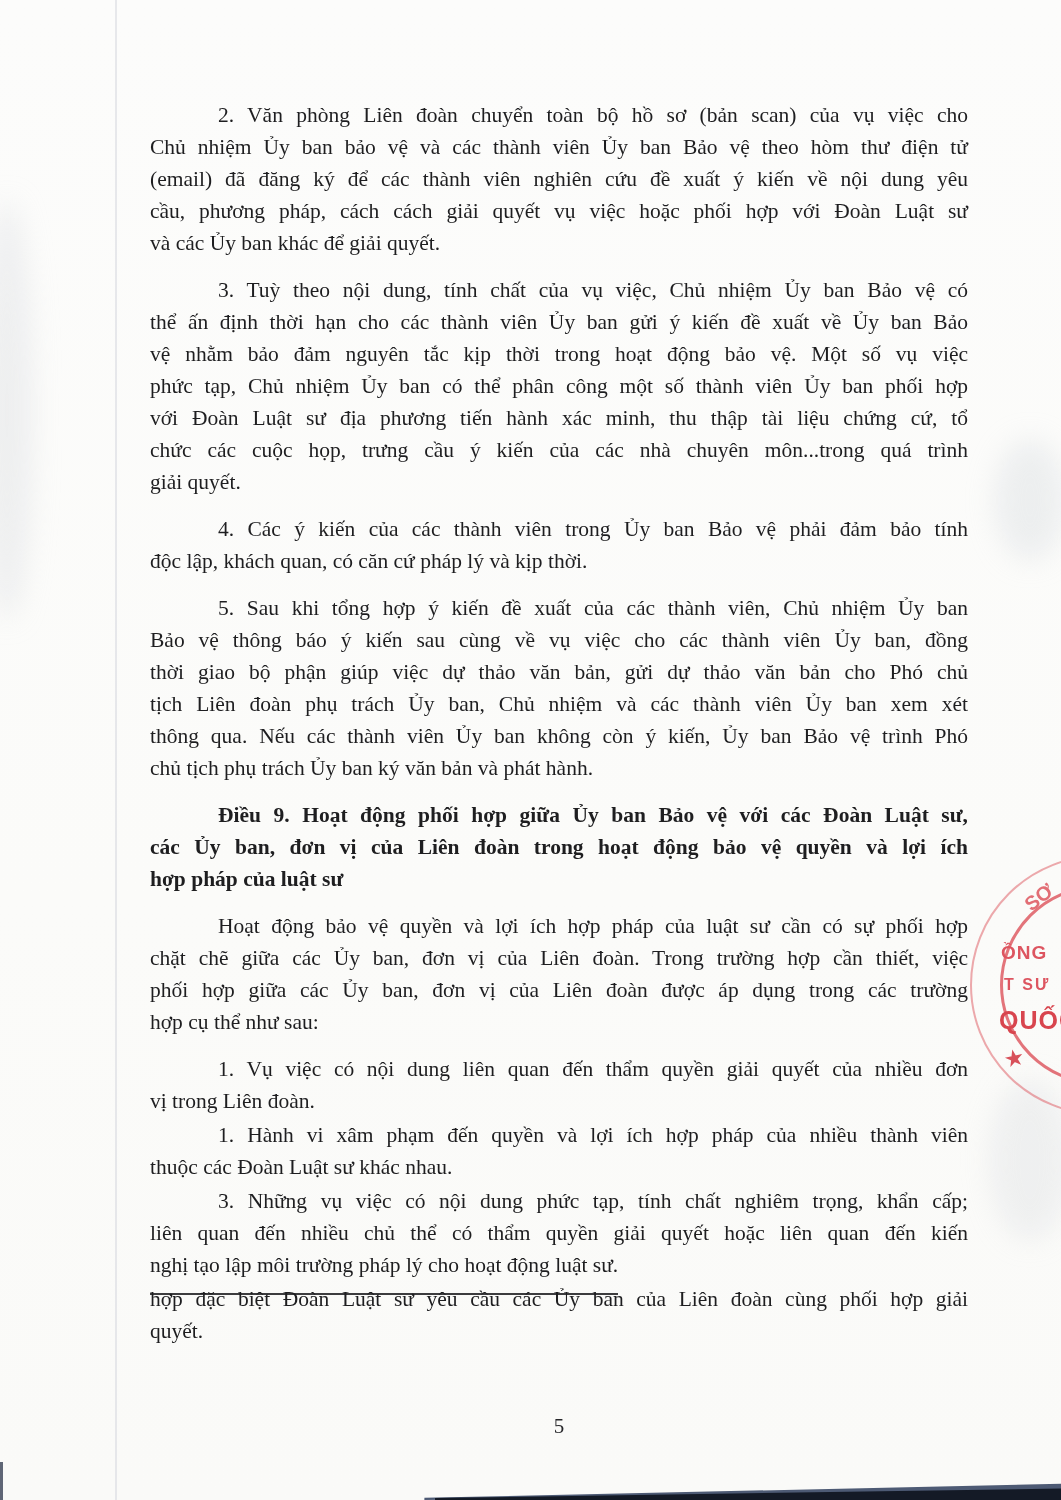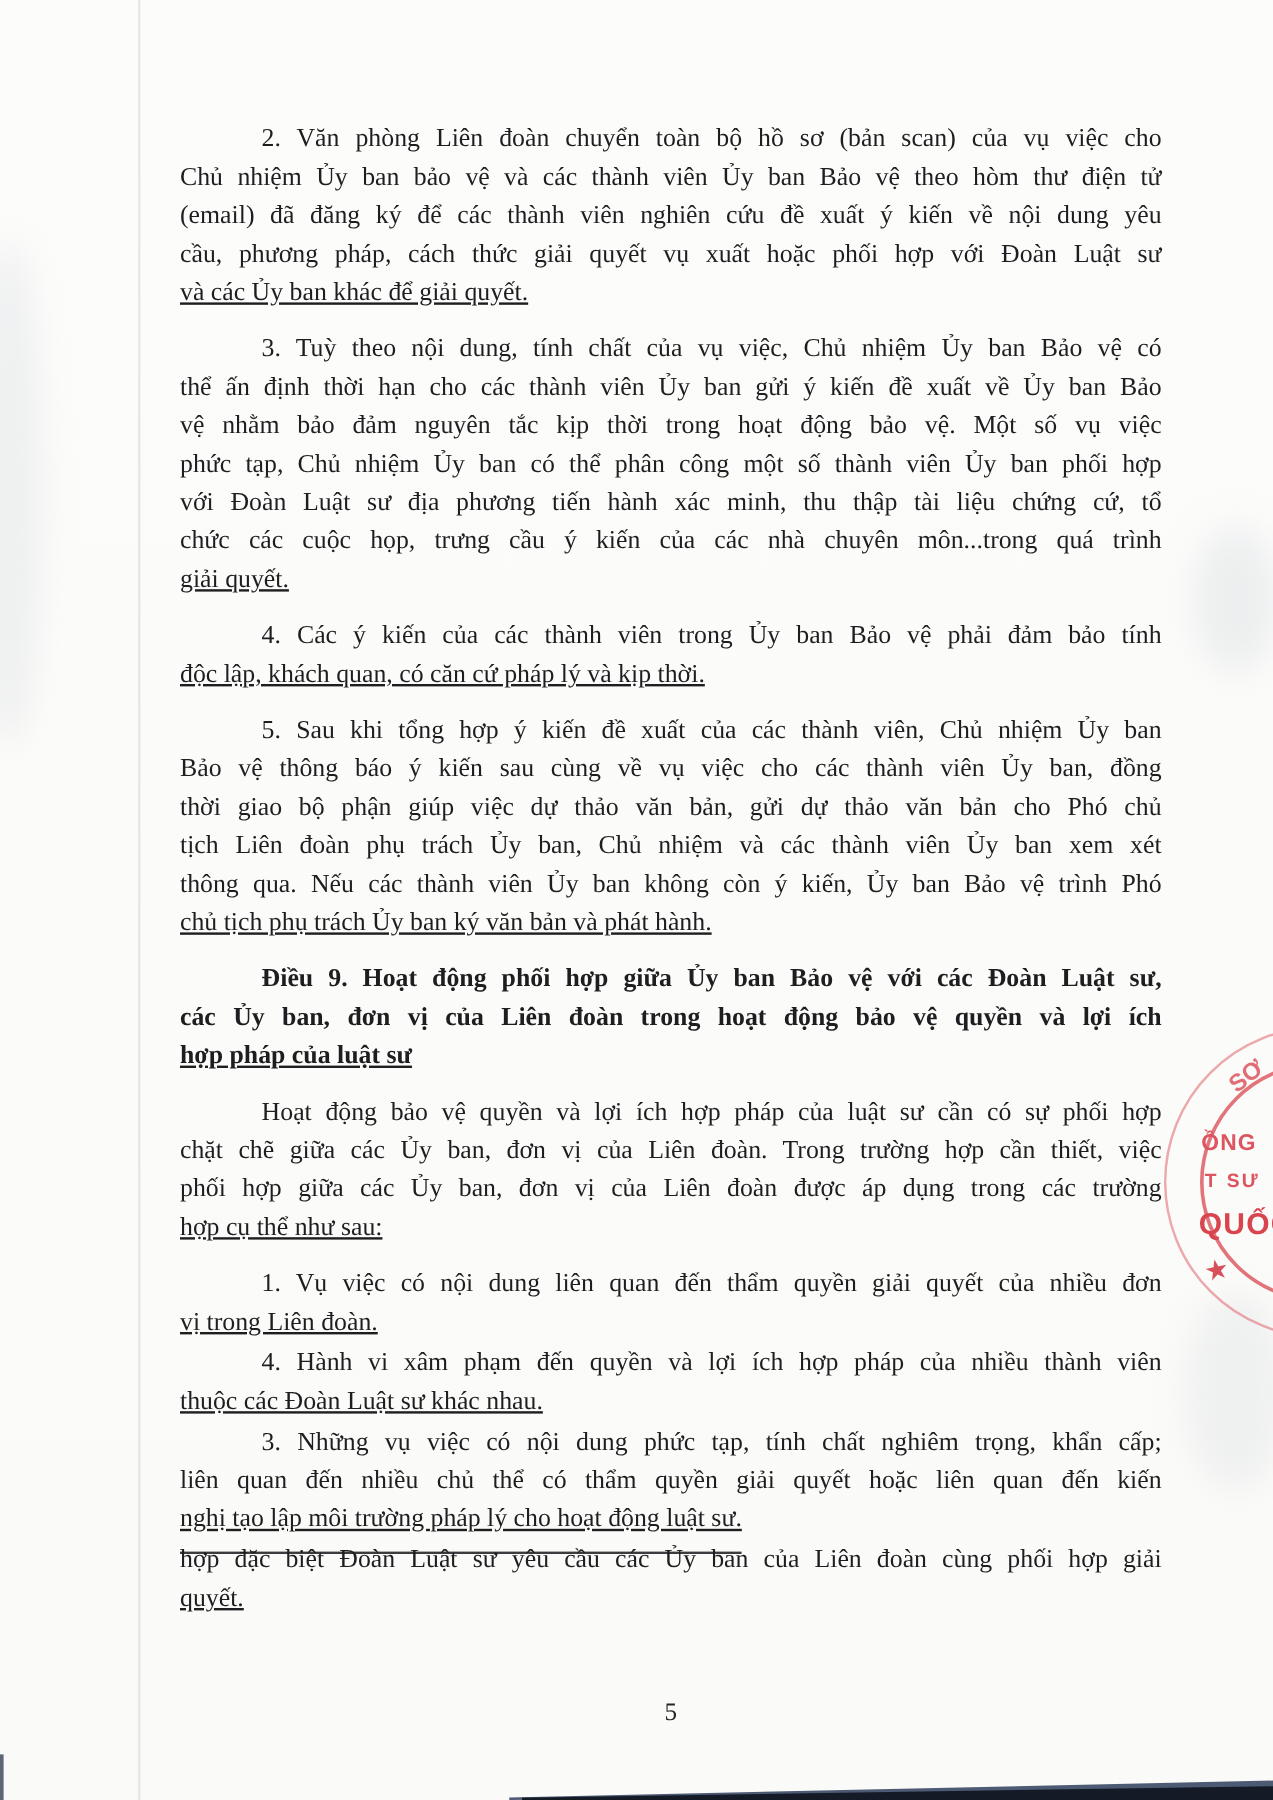--- a/index.html
+++ b/index.html
@@ -26,21 +26,21 @@
   
   .doc { position:absolute; left:150px; top:99px; width:818px; }
   .para { margin:0 0 15px 0; }
   .para.tight { margin-bottom:2px; }
   .para.bold { font-weight:bold; }
   .line {
     font-size:21.5px; line-height:32px;
     text-align:justify; -moz-text-align-last:justify; text-align-last:justify;
   }
   .line.first { text-indent:68px; }
-  .line.last { -moz-text-align-last:left; text-align-last:left;text-decoration:underline; }
+  .line.last { -moz-text-align-last:left; text-align-last:left; }
   .scan-underline { border-bottom:2px solid #3c3c3e; padding-bottom:16px; }
 
   .page-number { position:absolute; left:150px; top:1414px; width:818px;
     text-align:center; font-size:21px; color:#26262a; }
 
   
   .stamp-ring { position:absolute; border-radius:50%; box-sizing:border-box; }
   .ring-inner { left:1000px; top:885px; width:200px; height:200px; border:3px solid rgba(221,85,94,0.82); }
   .ring-outer { left:970px; top:855px; width:260px; height:260px; border:2.5px solid rgba(221,85,94,0.50); }
   .stamp-text { position:absolute; font-family:"Liberation Sans", sans-serif;
@@ -59,21 +59,21 @@
   <div class="scanline-v"></div>
   <div class="blob b1"></div>
   <div class="blob b2"></div>
   <div class="blob b3"></div>
 
   <div class="doc">
       <div class="para">
         <div class="line first">2. Văn phòng Liên đoàn chuyển toàn bộ hồ sơ (bản scan) của vụ việc cho</div>
         <div class="line">Chủ nhiệm Ủy ban bảo vệ và các thành viên Ủy ban Bảo vệ theo hòm thư điện tử</div>
         <div class="line">(email) đã đăng ký để các thành viên nghiên cứu đề xuất ý kiến về nội dung yêu</div>
-        <div class="line">cầu, phương pháp, cách thức giải quyết vụ xuất hoặc phối hợp với Đoàn Luật sư</div>
+        <div class="line">cầu, phương pháp, cách cách giải quyết vụ việc hoặc phối hợp với Đoàn Luật sư</div>
         <div class="line last">và các Ủy ban khác để giải quyết.</div>
       </div>
       <div class="para">
         <div class="line first">3. Tuỳ theo nội dung, tính chất của vụ việc, Chủ nhiệm Ủy ban Bảo vệ có</div>
         <div class="line">thể ấn định thời hạn cho các thành viên Ủy ban gửi ý kiến đề xuất về Ủy ban Bảo</div>
         <div class="line">vệ nhằm bảo đảm nguyên tắc kịp thời trong hoạt động bảo vệ. Một số vụ việc</div>
         <div class="line">phức tạp, Chủ nhiệm Ủy ban có thể phân công một số thành viên Ủy ban phối hợp</div>
         <div class="line">với Đoàn Luật sư địa phương tiến hành xác minh, thu thập tài liệu chứng cứ, tổ</div>
         <div class="line">chức các cuộc họp, trưng cầu ý kiến của các nhà chuyên môn...trong quá trình</div>
         <div class="line last">giải quyết.</div>
@@ -99,21 +99,21 @@
         <div class="line first">Hoạt động bảo vệ quyền và lợi ích hợp pháp của luật sư cần có sự phối hợp</div>
         <div class="line">chặt chẽ giữa các Ủy ban, đơn vị của Liên đoàn. Trong trường hợp cần thiết, việc</div>
         <div class="line">phối hợp giữa các Ủy ban, đơn vị của Liên đoàn được áp dụng trong các trường</div>
         <div class="line last">hợp cụ thể như sau:</div>
       </div>
       <div class="para tight">
         <div class="line first">1. Vụ việc có nội dung liên quan đến thẩm quyền giải quyết của nhiều đơn</div>
         <div class="line last">vị trong Liên đoàn.</div>
       </div>
       <div class="para tight">
-        <div class="line first">4. Hành vi xâm phạm đến quyền và lợi ích hợp pháp của nhiều thành viên</div>
+        <div class="line first">1. Hành vi xâm phạm đến quyền và lợi ích hợp pháp của nhiều thành viên</div>
         <div class="line last">thuộc các Đoàn Luật sư khác nhau.</div>
       </div>
       <div class="para tight">
         <div class="line first">3. Những vụ việc có nội dung phức tạp, tính chất nghiêm trọng, khẩn cấp;</div>
         <div class="line">liên quan đến nhiều chủ thể có thẩm quyền giải quyết hoặc liên quan đến kiến</div>
         <div class="line last"><span class="scan-underline">nghị tạo lập môi trường pháp lý cho hoạt động luật sư.</span></div>
       </div>
       <div class="para tight">
         <div class="line">hợp đặc biệt Đoàn Luật sư yêu cầu các Ủy ban của Liên đoàn cùng phối hợp giải</div>
         <div class="line last">quyết.</div>

